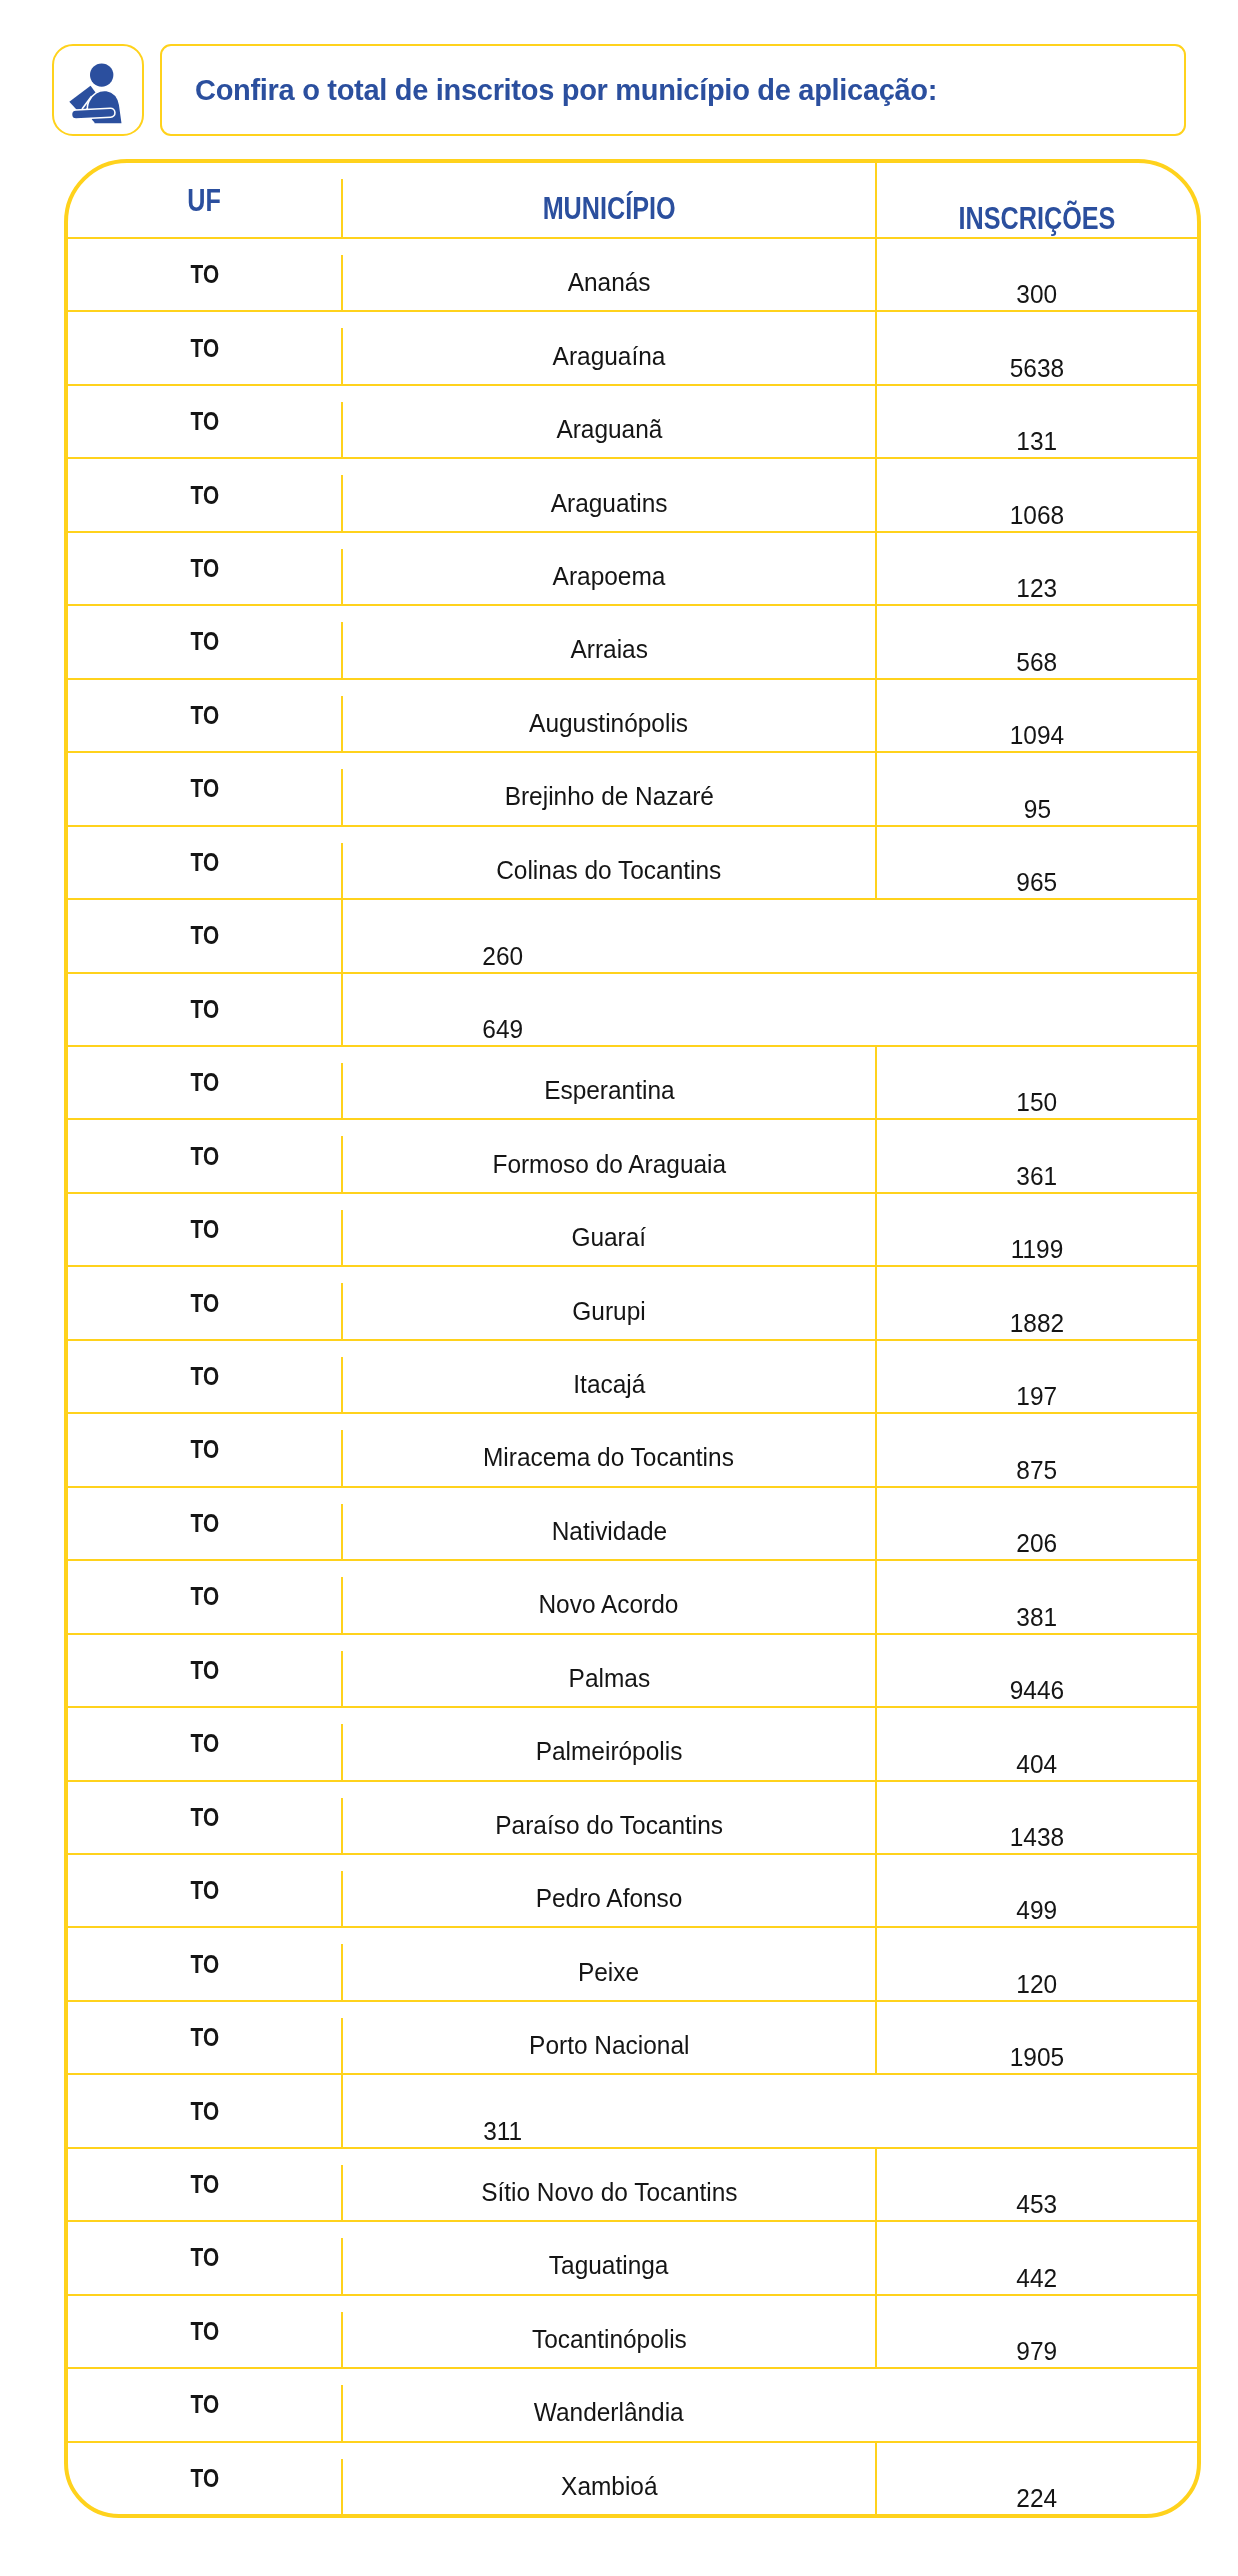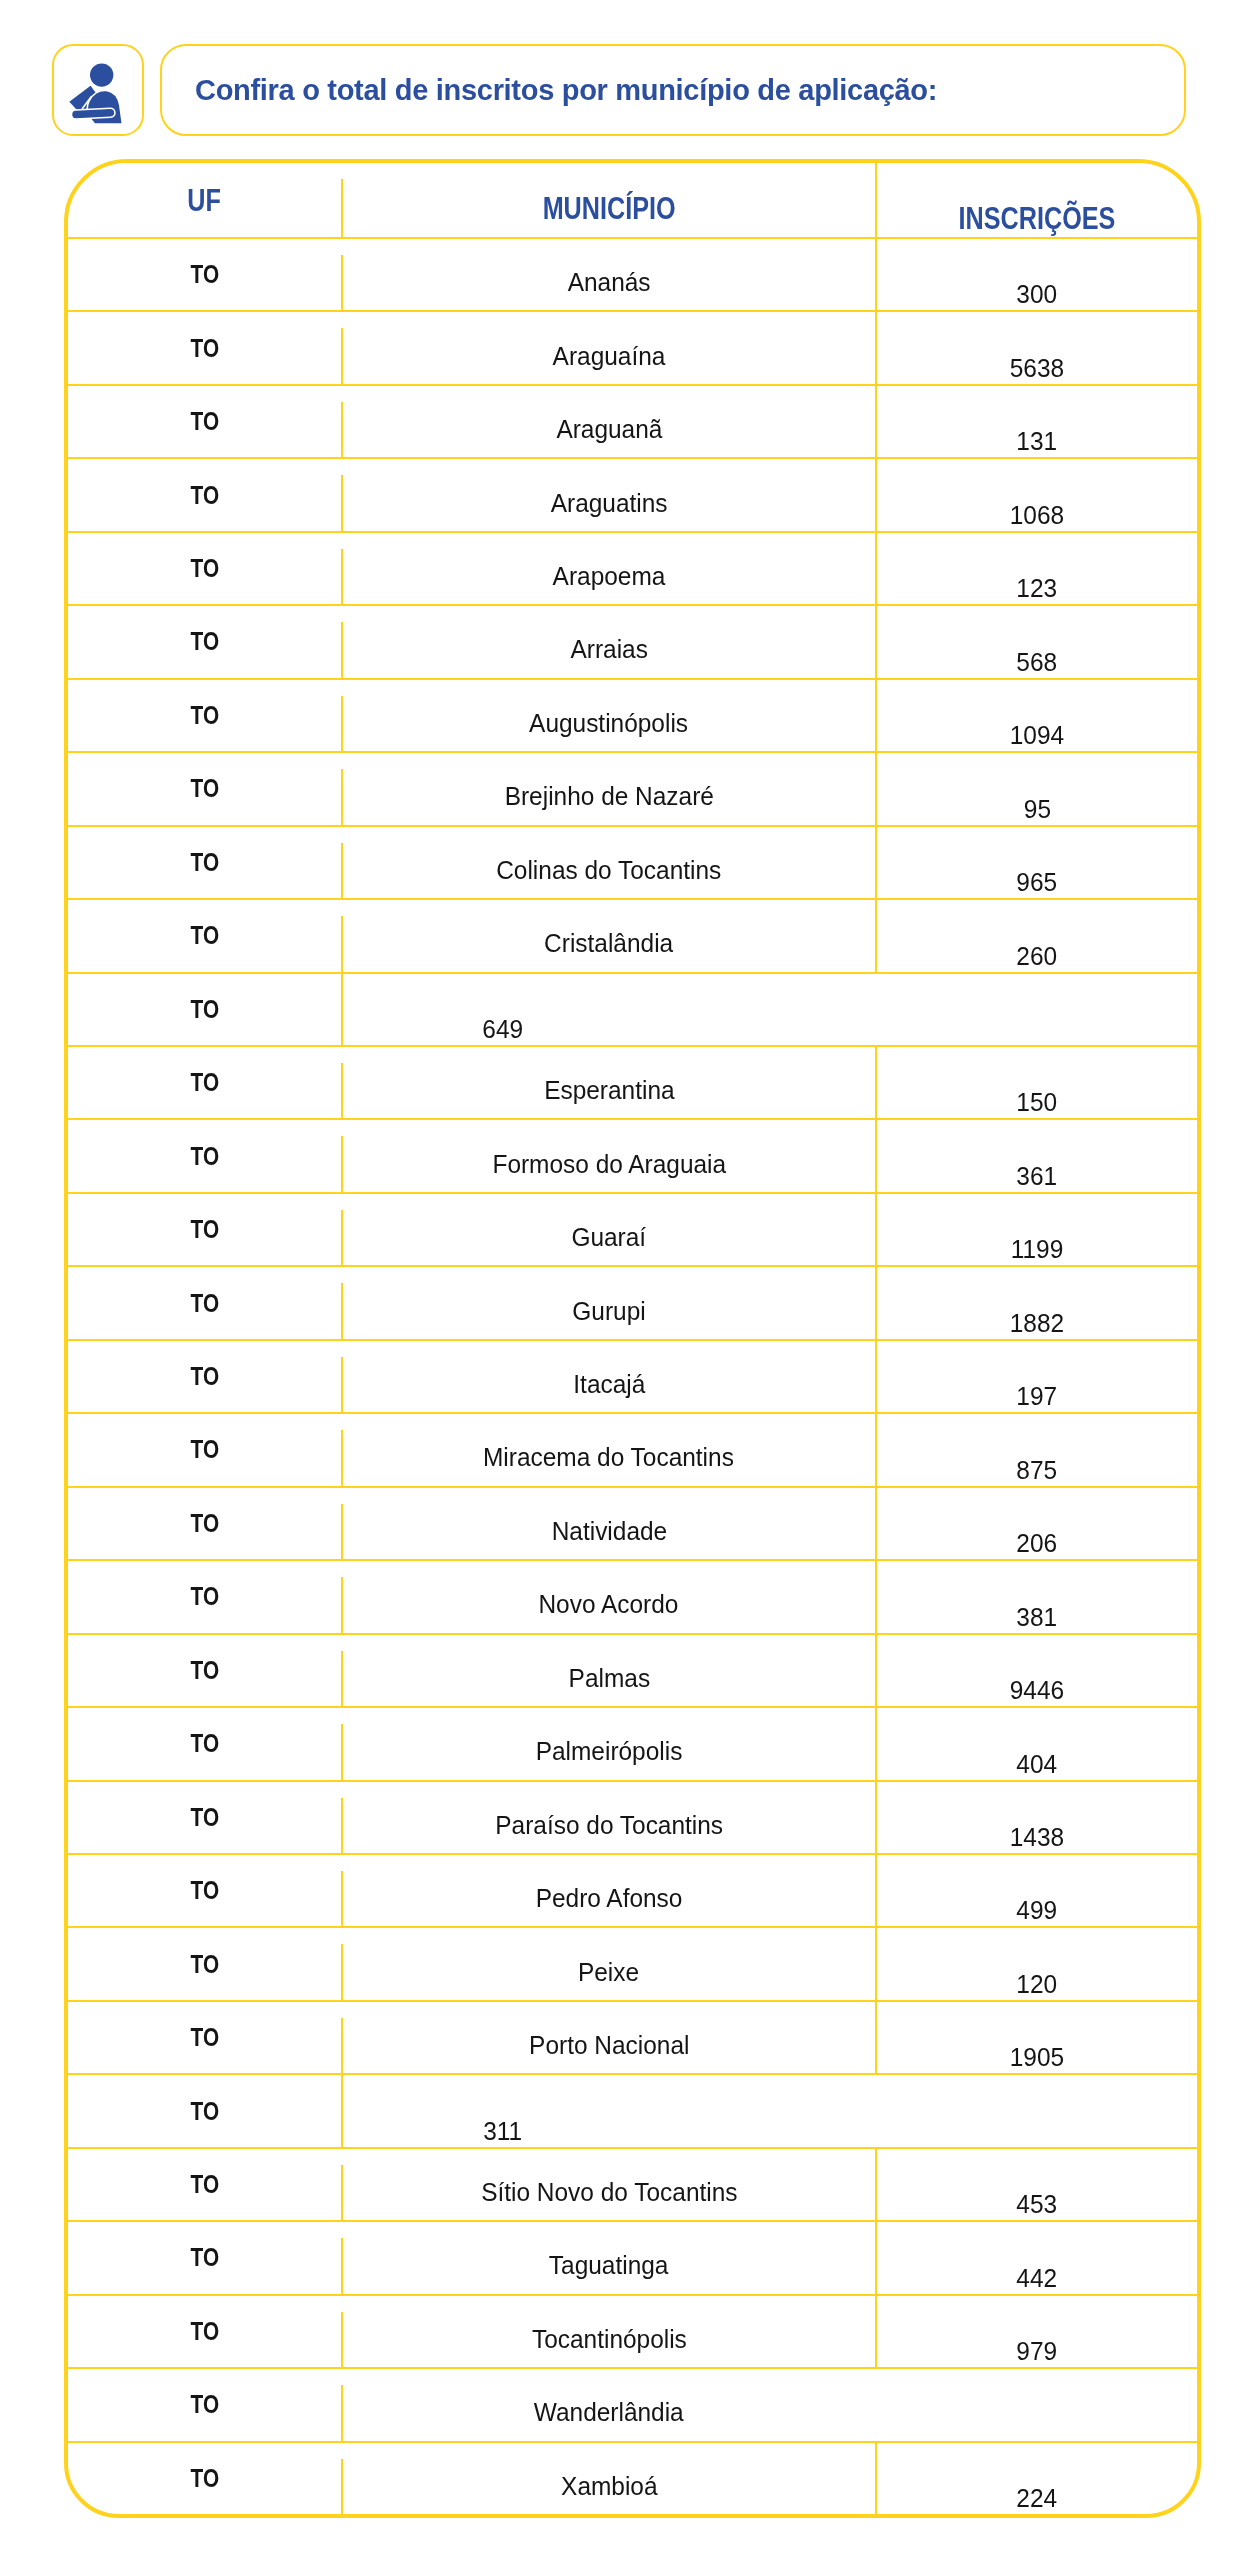--- a/index.html
+++ b/index.html
@@ -18,21 +18,21 @@
   
   .icon-card{
     position:absolute;left:52px;top:44px;width:92px;height:92px;
     border:2.9px solid var(--yellow);border-radius:21px;
     display:flex;align-items:center;justify-content:center;background:#fff;
   }
   .icon-card svg{width:69px;height:69px;display:block;}
 
   .title-card{
     position:absolute;left:160px;top:44px;width:1026px;height:92px;
-    border:2.9px solid var(--yellow);border-radius:26px;
+    border:2.9px solid var(--yellow);border-radius:11px;
     display:flex;align-items:center;background:#fff;
     padding-left:33px;padding-right:11.7px;text-align:center;
   }
   .page-title{
     color:var(--blue);font-size:29px;font-weight:bold;letter-spacing:-0.3px;
     white-space:nowrap;
   }
 
   
   .muni-table{
@@ -189,23 +189,20 @@
           <div class="cell c2">
             <span class="muni-val">Colinas do Tocantins</span>
           </div>
           <div class="cell c3">
             <span class="num-val">965</span>
           </div>
         </div><div class="trow body-row">
           <div class="cell c1">
             <span class="uf-val">TO</span>
           </div>
-          <div class="cell c2">
-            <span class="muni-val">Cristalândia</span>
-          </div>
           <div class="cell c3">
             <span class="num-val">260</span>
           </div>
         </div><div class="trow body-row">
           <div class="cell c1">
             <span class="uf-val">TO</span>
           </div>
           <div class="cell c3">
             <span class="num-val">649</span>
           </div>

